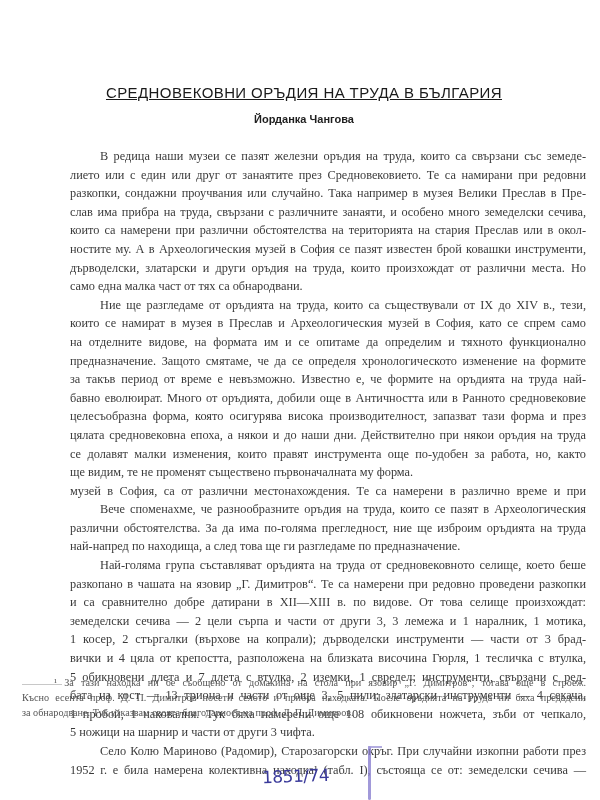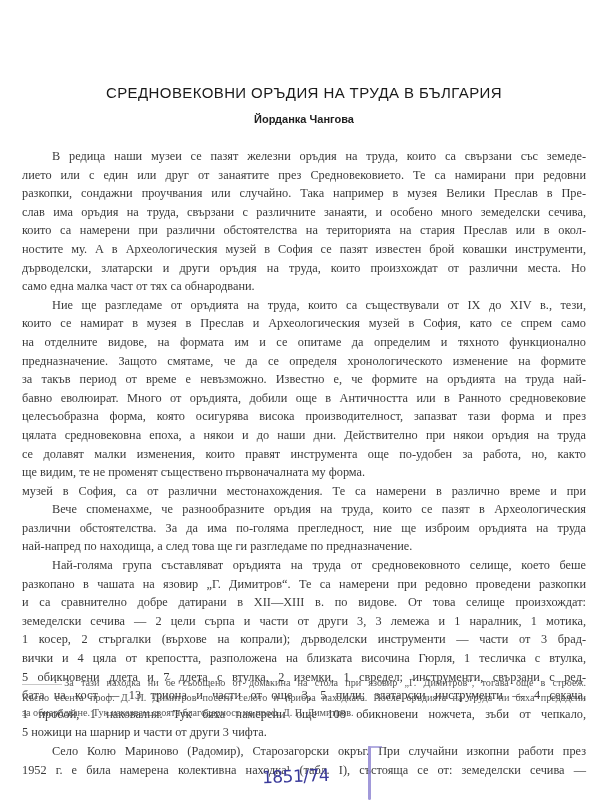--- a/index.html
+++ b/index.html
@@ -7,33 +7,34 @@
       width: 600px; height: 800px; overflow: hidden;
       background: #ffffff;
       font-family: "Liberation Serif", "DejaVu Serif", serif;
       color: #2a2a2a;
       position: relative;
     }
     .page { position: absolute; left: 22px; top: 0; width: 564px; }
     .title {
       position: absolute; top: 84px; left: 0; width: 564px; text-align: center;
       font-family: "Liberation Sans", "DejaVu Sans", sans-serif;
-      font-size: 15px; letter-spacing: 0.4px; color: #1a1a1a; white-space: nowrap;
+      font-size: 15px; letter-spacing: 0.4px; color: #1a1a1a; white-space: nowrap; text-decoration: underline;
     }
     .author {
       position: absolute; top: 113px; left: 0; width: 564px; text-align: center;
       font-family: "Liberation Sans", "DejaVu Sans", sans-serif;
       font-weight: bold; font-size: 11px; color: #1e1e1e;
     }
     .body-text { position: absolute; top: 147px; left: 0; width: 564px; }
     .line {
       display: block; height: 18.6px; line-height: 18.6px;
       font-size: 12.3px; white-space: nowrap;
       text-align: justify; text-align-last: justify;
       color: #3a3a3a;
+      margin-left: 48px;
     }
     .line.indent { padding-left: 30px; }
     .line.last { text-align-last: left; }
     .fn-rule {
       position: absolute; top: 684px; left: 0; width: 40px; height: 0;
       border-top: 1px solid #c8c8c8;
     }
     .footnotes { position: absolute; top: 675px; left: 0; width: 564px; }
     .fline {
       display: block; height: 15px; line-height: 15px; font-size: 10.2px;
@@ -59,21 +60,21 @@
 <body>
 
 <div class="page">
   <div class="title">СРЕДНОВЕКОВНИ ОРЪДИЯ НА ТРУДА В БЪЛГАРИЯ</div>
   <div class="author">Йорданка Чангова</div>
 
   <div class="body-text" id="body-text">
       <span class="line indent">В редица наши музеи се пазят железни оръдия на труда, които са свързани със земеде-</span>
       <span class="line">лието или с един или друг от занаятите през Средновековието. Те са намирани при редовни</span>
       <span class="line">разкопки, сондажни проучвания или случайно. Така например в музея Велики Преслав в Пре-</span>
-      <span class="line">слав има оръдия на труда, свързани с различните занаяти, и особено много земеделски сечива,</span>
+      <span class="line">слав има прибра на труда, свързани с различните занаяти, и особено много земеделски сечива,</span>
       <span class="line">които са намерени при различни обстоятелства на територията на стария Преслав или в окол-</span>
       <span class="line">ностите му. А в Археологическия музей в София се пазят известен брой ковашки инструменти,</span>
       <span class="line">дърводелски, златарски и други оръдия на труда, които произхождат от различни места. Но</span>
       <span class="line last">само една малка част от тях са обнародвани.</span>
       <span class="line indent">Ние ще разгледаме от оръдията на труда, които са съществували от IX до XIV в., тези,</span>
       <span class="line">които се намират в музея в Преслав и Археологическия музей в София, като се спрем само</span>
       <span class="line">на отделните видове, на формата им и се опитаме да определим и тяхното функционално</span>
       <span class="line">предназначение. Защото смятаме, че да се определя хронологическото изменение на формите</span>
       <span class="line">за такъв период от време е невъзможно. Известно е, че формите на оръдията на труда най-</span>
       <span class="line">бавно еволюират. Много от оръдията, добили още в Античността или в Ранното средновековие</span>

